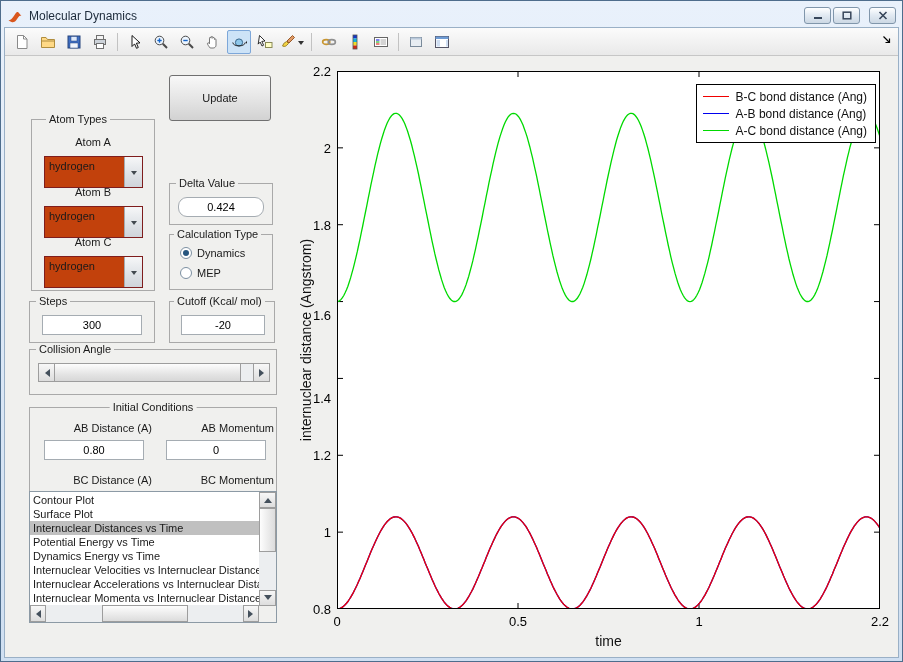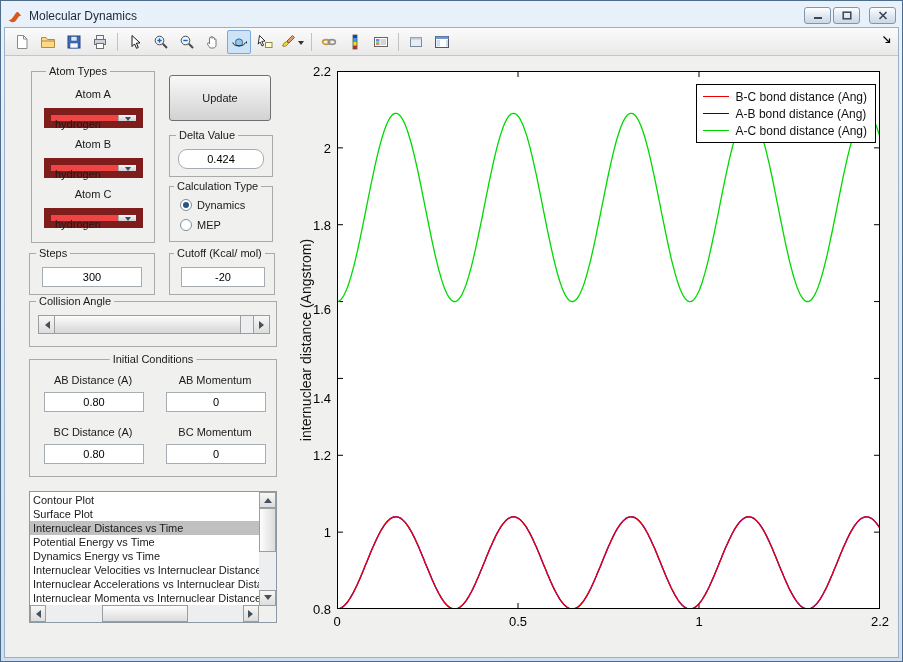--- a/index.html
+++ b/index.html
@@ -13,26 +13,26 @@
   .wbtn.close-gap{margin-left:9px;}
   .client{flex:1;background:#f0f0ee;border:1px solid #9ab0c6;display:flex;flex-direction:column;overflow:hidden;}
   .toolbar{height:27px;display:flex;align-items:center;background:linear-gradient(#fbfbfb,#e9e9e9);border-bottom:1px solid #c6c6c6;padding:0 4px;position:relative;flex:0 0 auto;}
   .tb-btn{height:22px;min-width:22px;display:flex;align-items:center;justify-content:center;border:1px solid transparent;border-radius:2px;margin:0 1px;}
   .tb-btn.active{background:#cde3f7;border-color:#7da7d9;}
   .tb-btn svg{width:16px;height:16px;display:block;}
   .tb-dd{margin:6px 1px 0 2px;border:3px solid transparent;border-top:4px solid #333;width:0;height:0;}
   .tb-sep{width:1px;height:18px;background:#c2c2c2;margin:0 4px;}
   .tb-overflow{position:absolute;right:6px;top:7px;}
   .stage{flex:1;position:relative;}
-  .grp{position:absolute;border:1px solid #a9a9a9;box-sizing:border-box;}
+  .grp{position:absolute;border:1px solid #a9a9a9;box-sizing:border-box;margin-top:48px;}
   .grp-title{position:absolute;top:-7px;background:#f0f0ee;padding:0 3px;line-height:12px;white-space:nowrap;}
   .grp-title.center{left:50%;transform:translateX(-50%);}
   .ctl-label{position:absolute;left:0;width:100%;text-align:center;white-space:nowrap;}
-  .half-label{position:absolute;text-align:center;white-space:nowrap;}
-  .combo{position:absolute;height:20px;background:#ef4444;border:7px solid #7f1d1d;box-sizing:border-box;}
+  .half-label{position:absolute;text-align:right;white-space:nowrap;}
+  .combo{position:absolute;height:32px;background:#c2410c;border:1px solid #7f1d1d;box-sizing:border-box;}
   .combo-text{position:absolute;left:4px;top:3px;}
   .dd-btn{position:absolute;right:0;top:0;bottom:0;width:17px;background:linear-gradient(#f6f7f8,#dde1e6 60%,#cfd4da);border-left:1px solid #a5acb2;display:flex;align-items:center;justify-content:center;}
   .dd-btn::after{content:"";border:3px solid transparent;border-top:4px solid #41484f;margin-top:4px;}
   .btn{position:absolute;border:1px solid #707070;border-radius:3px;background:linear-gradient(#f8f8f8,#e2e2e2 60%,#d2d2d2);display:flex;align-items:center;justify-content:center;box-sizing:border-box;}
   .tfield{position:absolute;height:20px;box-sizing:border-box;border:1px solid #a5acb2;background:#fff;text-align:center;font-family:"Liberation Sans",sans-serif;font-size:11px;padding:0;}
   .radio-row{position:absolute;left:10px;display:flex;align-items:flex-end;}
   .radio{width:12px;height:12px;box-sizing:border-box;border:1px solid #7d90a2;border-radius:50%;background:#fff;position:relative;margin-right:5px;}
   .radio.checked::after{content:"";position:absolute;left:2px;top:2px;width:6px;height:6px;border-radius:50%;background:#27567f;}
   .slider{position:absolute;display:flex;height:19px;box-sizing:border-box;}
   .sb-btn{width:17px;height:100%;box-sizing:border-box;border:1px solid #9d9d9d;background:linear-gradient(#f7f7f7,#ddd);display:flex;align-items:center;justify-content:center;flex:0 0 auto;}
@@ -338,20 +338,21 @@
           <span class="vs-btn arrow-d" style="bottom:0"></span>
         </div>
         <div class="hscroll">
           <span class="hs-btn arrow-l" style="left:0"></span>
           <span class="hs-thumb" style="left:72px;width:86px"></span>
           <span class="hs-btn arrow-r" style="right:0"></span>
         </div>
         <div class="sb-corner"></div>
       </div>
 
+      <div class="axis-label xlabel" style="left:332px;top:577px;width:543px">time</div>
       <div class="axis-label ylabel" style="left:293px;top:284px">internuclear distance (Angstrom)</div>
 
     <svg width="543" height="538" style="position: absolute; left: 332px; top: 15px; background: rgb(255, 255, 255);">
           <line x1="0" y1="538" x2="0" y2="532" stroke="#000" stroke-width="1"></line>
           <line x1="0" y1="0" x2="0" y2="6" stroke="#000" stroke-width="1"></line>
           <line x1="181" y1="538" x2="181" y2="532" stroke="#000" stroke-width="1"></line>
           <line x1="181" y1="0" x2="181" y2="6" stroke="#000" stroke-width="1"></line>
           <line x1="362" y1="538" x2="362" y2="532" stroke="#000" stroke-width="1"></line>
           <line x1="362" y1="0" x2="362" y2="6" stroke="#000" stroke-width="1"></line>
           <line x1="543" y1="538" x2="543" y2="532" stroke="#000" stroke-width="1"></line>
@@ -378,21 +379,21 @@
           <rect x="0.5" y="0.5" width="542" height="537" fill="none" stroke="#000"></rect>
         </svg>
         <div class="xtick" style="left: 312px; top: 558px;">0</div>
         <div class="xtick" style="left: 493px; top: 558px;">0.5</div>
         <div class="xtick" style="left: 674px; top: 558px;">1</div>
         <div class="xtick" style="left: 855px; top: 558px;">2.2</div>
         <div class="ytick" style="left: 284px; top: 546px;">0.8</div>
         <div class="ytick" style="left: 284px; top: 469.143px;">1</div>
         <div class="ytick" style="left: 284px; top: 392.286px;">1.2</div>
         <div class="ytick" style="left: 284px; top: 315.429px; margin-top: 20px;">1.4</div>
-        <div class="ytick" style="left: 284px; top: 246px;">1.6</div>
+        <div class="ytick" style="left: 284px; top: 252px;">1.6</div>
         <div class="ytick" style="left: 284px; top: 161.714px;">1.8</div>
         <div class="ytick" style="left: 284px; top: 84.8571px;">2</div>
         <div class="ytick" style="left: 284px; top: 8px;">2.2</div>
         <div class="legend" style="top: 28px; right: 22px;">
           <div class="legend-row">
             <span class="legend-line" style="border-top-color: rgb(240, 0, 0);"></span>
             <span class="legend-label">B-C bond distance (Ang)</span>
           </div>
           <div class="legend-row">
             <span class="legend-line" style="border-top-color: rgb(0, 0, 238);"></span>

